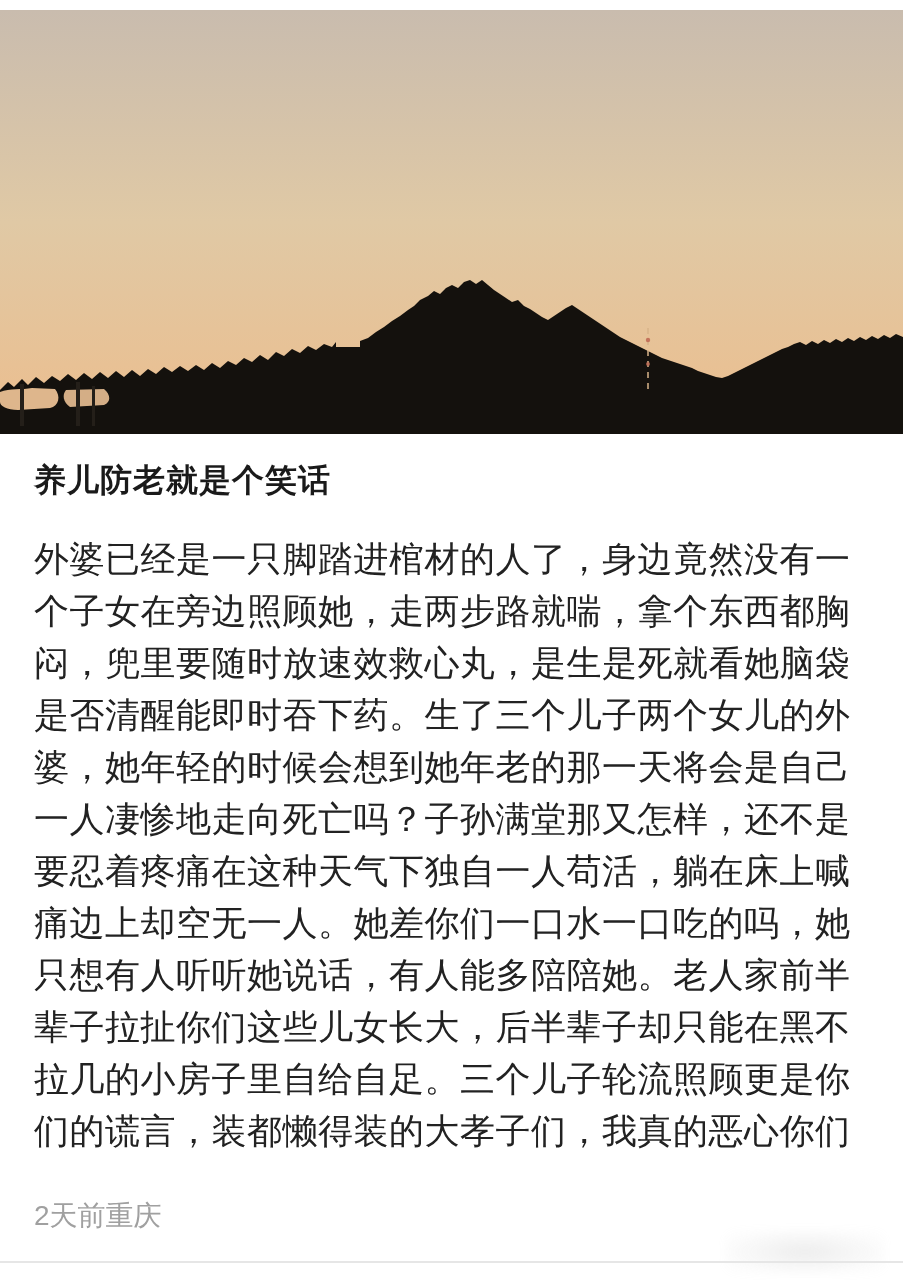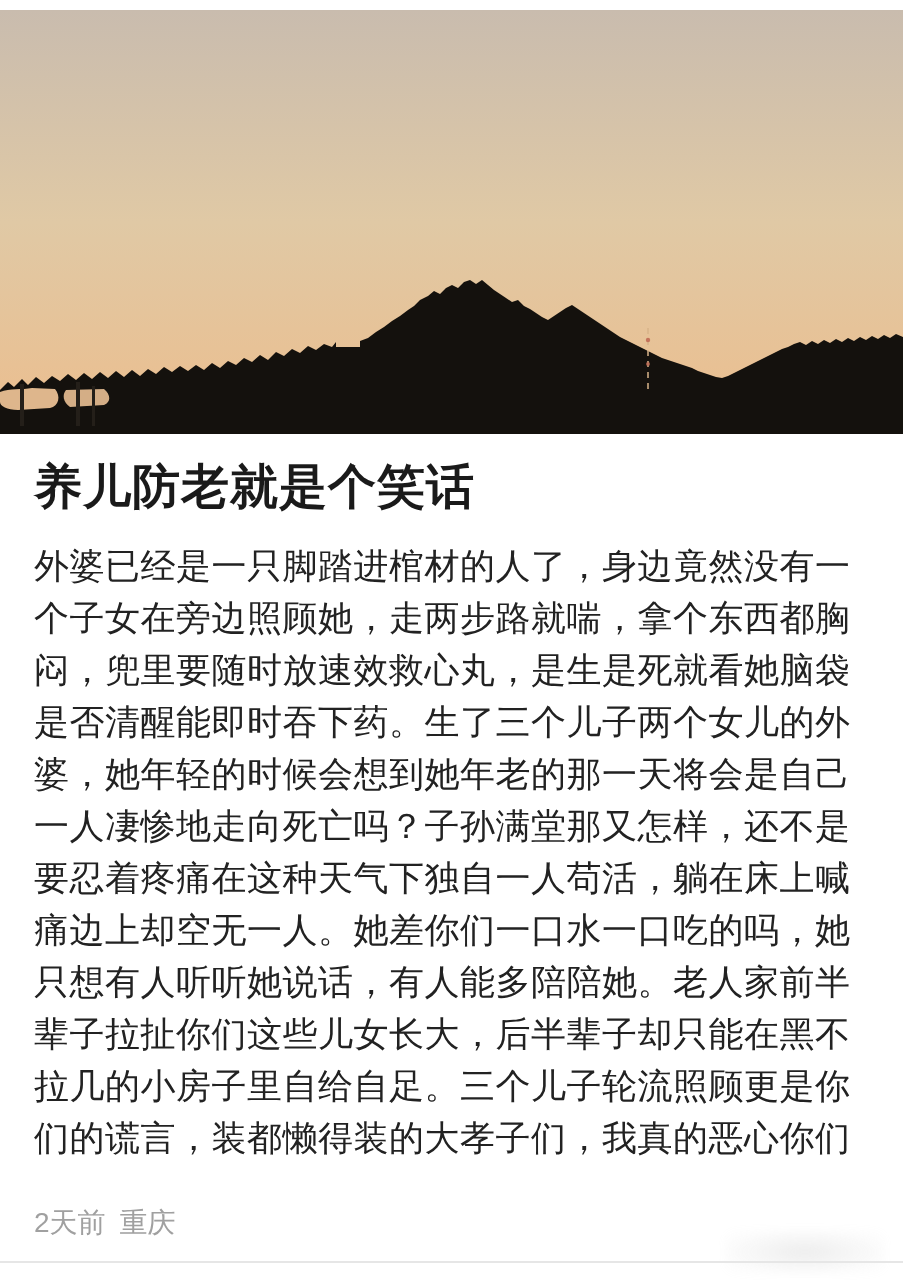--- a/index.html
+++ b/index.html
@@ -47,41 +47,41 @@
     display:block;
   }
   .content{
     position:absolute;
     top:434px;
     left:0;
     right:0;
     padding:0 34px;
   }
   .post-title{
-    margin:31px 0 0;
-    font-size:48px;
+    margin:24px 0 0;
+    font-size:32px;
     line-height:44px;
     font-weight:bold;
     color:var(--title-text);
     letter-spacing:1px;
   }
   .post-body{
     margin:31px 0 0;
     font-size:35px;
     line-height:52px;
     color:var(--body-text);
     letter-spacing:0.5px;
     word-break:break-all;
   }
   .post-meta{
     margin-top:40px;
     font-size:28px;
     color:var(--meta-text);
     display:flex;
-    gap:14px;
+    gap:0;
   }
   .divider{
     position:absolute;
     left:0;
     right:0;
     bottom:17px;
     height:2px;
     background:var(--divider);
   }
   .watermark-smudge{

